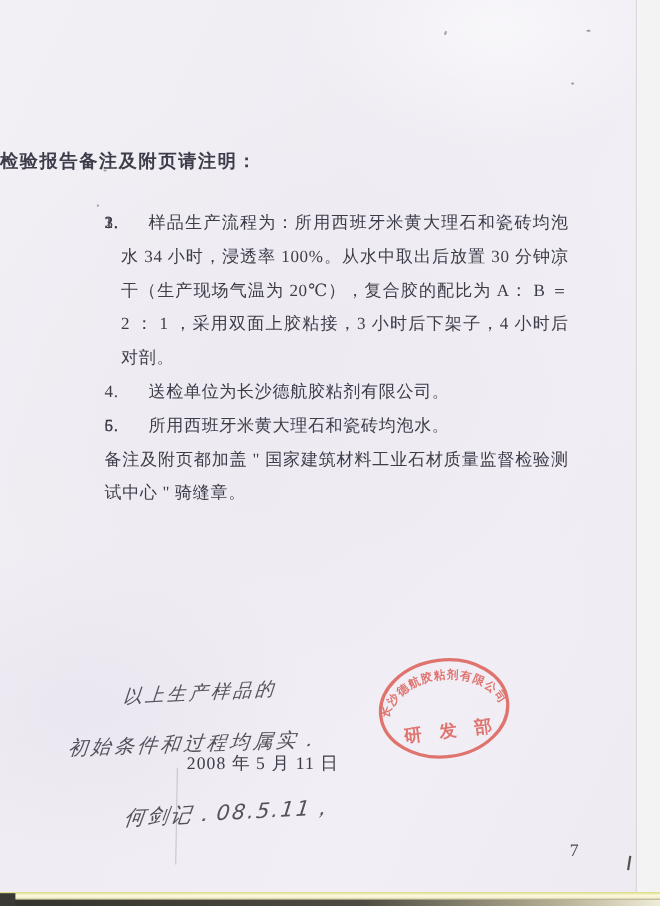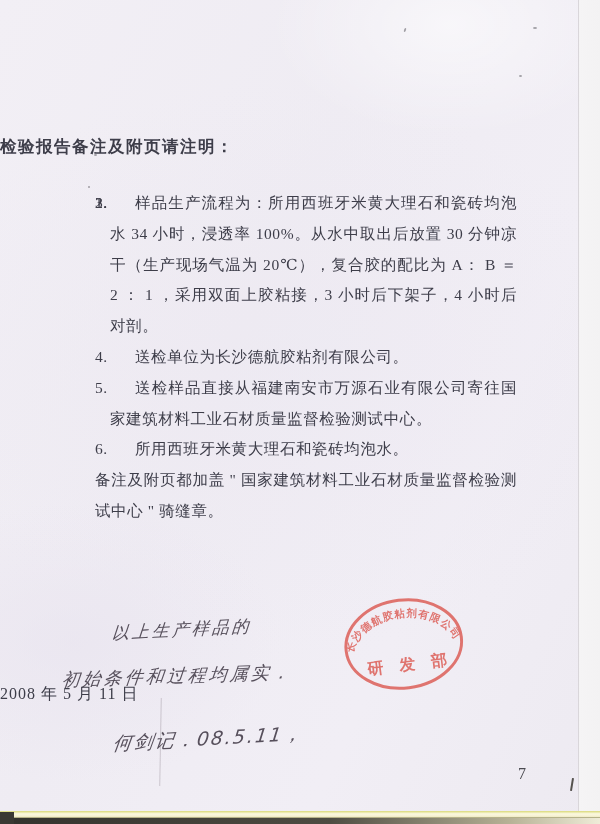--- a/index.html
+++ b/index.html
@@ -29,21 +29,21 @@
 
   
   .title{position:absolute;left:0;top:136px;width:600px;text-align:left;
     font-size:16.5px;font-weight:bold;letter-spacing:1.5px;}
   .list{position:absolute;left:95px;top:188px;width:422px;
     font-size:15.5px;line-height:30.8px;letter-spacing:0.6px;text-align:justify;}
   .item{position:relative;margin:0;padding-left:15px;text-indent:25px;}
   .item .num{position:absolute;left:0;top:0;text-indent:0;}
   .note{margin:0;padding:0;text-indent:0;}
 
-  .date-line{position:absolute;left:0;top:684px;width:478px;text-align:left;font-size:16px;letter-spacing:1px;}
+  .date-line{position:absolute;left:0;top:684px;width:478px;text-align:center;font-size:16px;letter-spacing:1px;}
   .page-num{position:absolute;left:518px;top:765px;font-size:16px;color:#4a4a50;}
 
   
   .hw{position:absolute;font-family:"DejaVu Sans","Liberation Sans",sans-serif;
     font-style:italic;color:#57505c;transform-origin:left center;white-space:nowrap;}
   .hw1{left:112px;top:622px;font-size:17px;letter-spacing:3px;transform:rotate(-3deg) skewX(-8deg);}
   .hw2{left:62px;top:668px;font-size:18px;letter-spacing:3px;transform:rotate(-2deg) skewX(-8deg);}
   .sig{left:113px;top:731px;font-size:19px;letter-spacing:2px;transform:rotate(-3deg) skewX(-10deg);}
 
   
@@ -68,21 +68,21 @@
     <p class="item">
       <span class="num">2.</span>
     </p>
     <p class="item">
       <span class="num">3.</span><span>样品生产流程为：所用西班牙米黄大理石和瓷砖均泡水 34 小时，浸透率 100%。从水中取出后放置 30 分钟凉干（生产现场气温为 20℃），复合胶的配比为 A： B ＝ 2 ： 1 ，采用双面上胶粘接，3 小时后下架子，4 小时后对剖。</span>
     </p>
     <p class="item">
       <span class="num">4.</span><span>送检单位为长沙德航胶粘剂有限公司。</span>
     </p>
     <p class="item">
-      <span class="num">5.</span><span>送检样品直接从福建南安市万源石业有限公司寄往国家建筑材料工业石材质量监督检验测试中心。</span>
+      <span class="num">5.</span>
     </p>
     <p class="item">
       <span class="num">6.</span><span>所用西班牙米黄大理石和瓷砖均泡水。</span>
     </p>
     <p class="note">备注及附页都加盖 " 国家建筑材料工业石材质量监督检验测试中心 " 骑缝章。</p>
   </div>
 
   <div class="hw hw1">以上生产样品的</div>
   <div class="hw hw2">初始条件和过程均属实．</div>
   <div class="hw sig">何剑记．08.5.11，</div>

